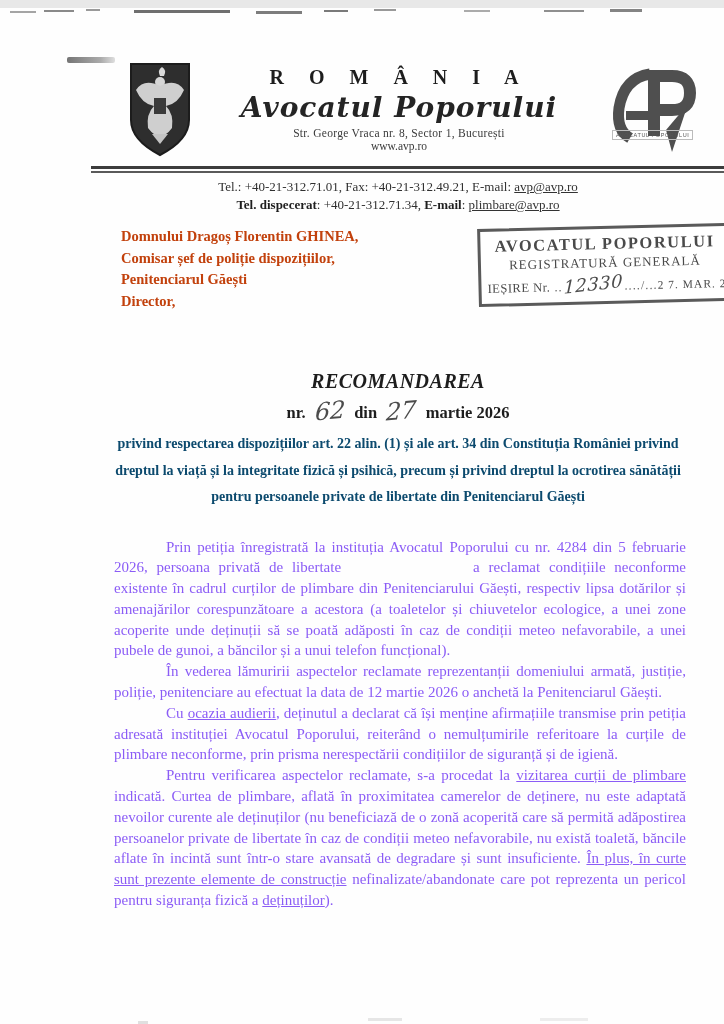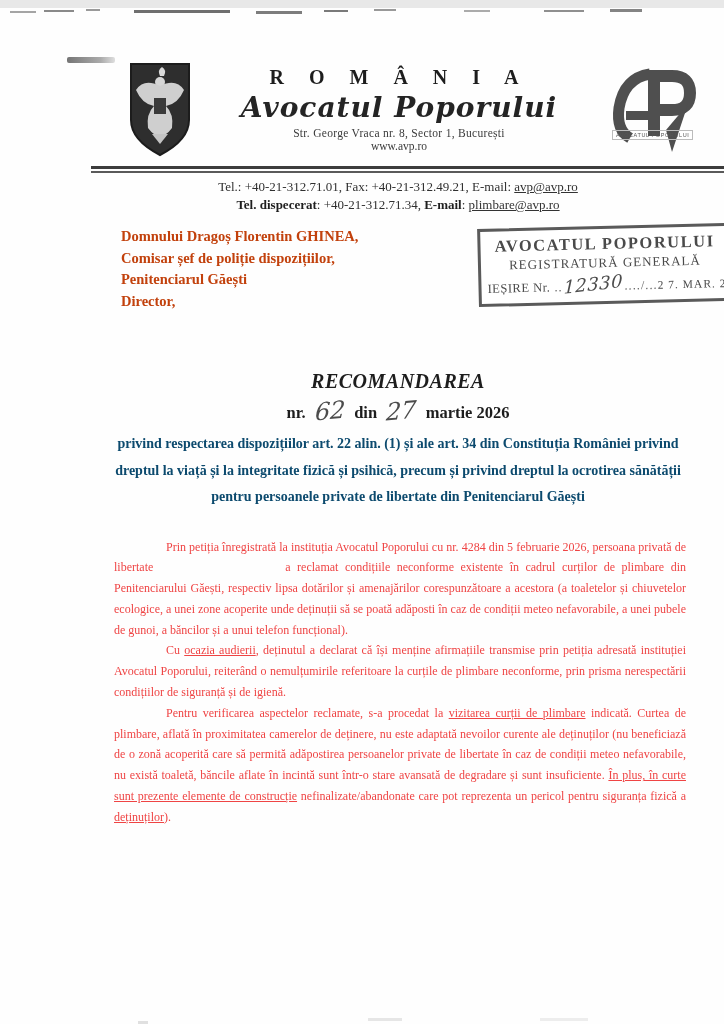--- a/index.html
+++ b/index.html
@@ -67,22 +67,22 @@
   
   .title-block{margin-top:34px;text-align:center;color:#1d1d1d;}
   .t-head{font-size:20px;font-weight:bold;font-style:italic;letter-spacing:.5px;}
   .t-nr{font-size:16.5px;font-weight:bold;margin-top:3px;}
   .t-nr .hand{font-size:24px;font-weight:normal;margin:0 9px;position:relative;top:1px;}
   .t-subject{
     font-size:14px;font-weight:bold;line-height:26.5px;margin:7px auto 0 auto;
     width:592px;color:#0c4a6e;
   }
   
-  .body-text{margin:26px 74px 0 78px;font-size:12px;line-height:20.8px;
-    text-align:justify;color:#ef4444;}
+  .body-text{margin:26px 74px 0 78px;font-size:15px;line-height:20.8px;
+    text-align:justify;color:#8b5cf6;}
   .body-text p{margin:0;text-indent:52px;}
   .body-text .u{text-decoration:underline;}
   .body-text .gap{display:inline-block;width:132px;}
 </style>
 </head>
 <body>
 
 <div class="page">
 
   <div class="noise-top">
@@ -162,17 +162,18 @@
   <section class="title-block">
     <div class="t-head">RECOMANDAREA</div>
     <div class="t-nr">
       <span>nr.</span><span class="hand">62</span><span>din</span><span class="hand">27</span><span>martie 2026</span>
     </div>
     <div class="t-subject">privind respectarea dispozițiilor art. 22 alin. (1) și ale art. 34 din Constituția României privind dreptul la viață și la integritate fizică și psihică, precum și privind dreptul la ocrotirea sănătății pentru persoanele private de libertate din Penitenciarul Găești</div>
   </section>
 
   <section class="body-text">
       <p><span>Prin petiția înregistrată la instituția Avocatul Poporului cu nr. 4284 din 5 februarie 2026, persoana privată de libertate</span><span class="gap">&nbsp;</span><span>a reclamat condițiile neconforme existente în cadrul curților de plimbare din Penitenciarului Găești, respectiv lipsa dotărilor și amenajărilor corespunzătoare a acestora (a toaletelor și chiuvetelor ecologice, a unei zone acoperite unde deținuții să se poată adăposti în caz de condiții meteo nefavorabile, a unei pubele de gunoi, a băncilor și a unui telefon funcțional).</span></p>
+      <p><span>În vederea lămuririi aspectelor reclamate reprezentanții domeniului armată, justiție, poliție, penitenciare au efectuat la data de 12 martie 2026 o anchetă la Penitenciarul Găești.</span></p>
       <p><span>Cu </span><span class="u">ocazia audierii</span><span>, deținutul a declarat că își menține afirmațiile transmise prin petiția adresată instituției Avocatul Poporului, reiterând o nemulțumirile referitoare la curțile de plimbare neconforme, prin prisma nerespectării condițiilor de siguranță și de igienă.</span></p>
       <p><span>Pentru verificarea aspectelor reclamate, s-a procedat la </span><span class="u">vizitarea curții de plimbare</span><span> indicată. Curtea de plimbare, aflată în proximitatea camerelor de deținere, nu este adaptată nevoilor curente ale deținuților (nu beneficiază de o zonă acoperită care să permită adăpostirea persoanelor private de libertate în caz de condiții meteo nefavorabile, nu există toaletă, băncile aflate în incintă sunt într-o stare avansată de degradare și sunt insuficiente. </span><span class="u">În plus, în curte sunt prezente elemente de construcție</span><span> nefinalizate/abandonate care pot reprezenta un pericol pentru siguranța fizică a </span><span class="u">deținuților</span><span>).</span></p>
     </section>
 
 </div>
 
 </body></html>

